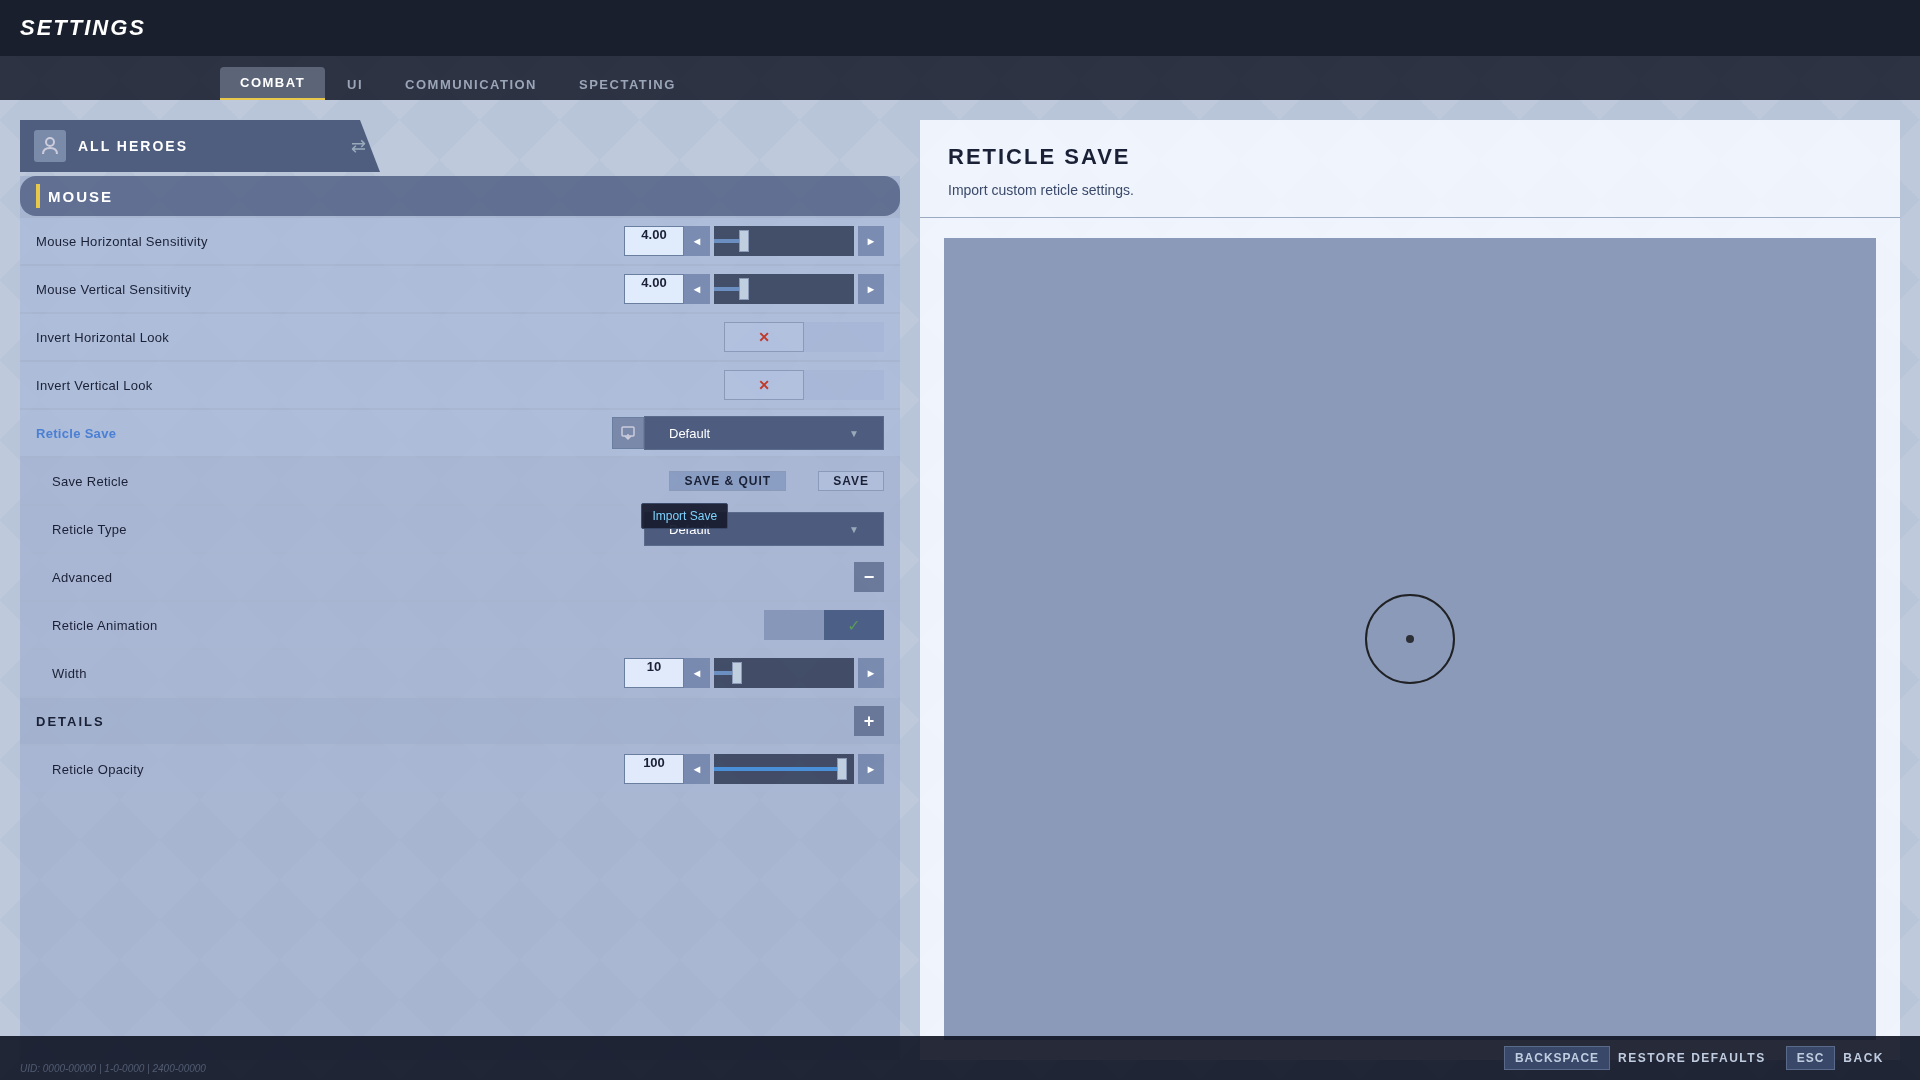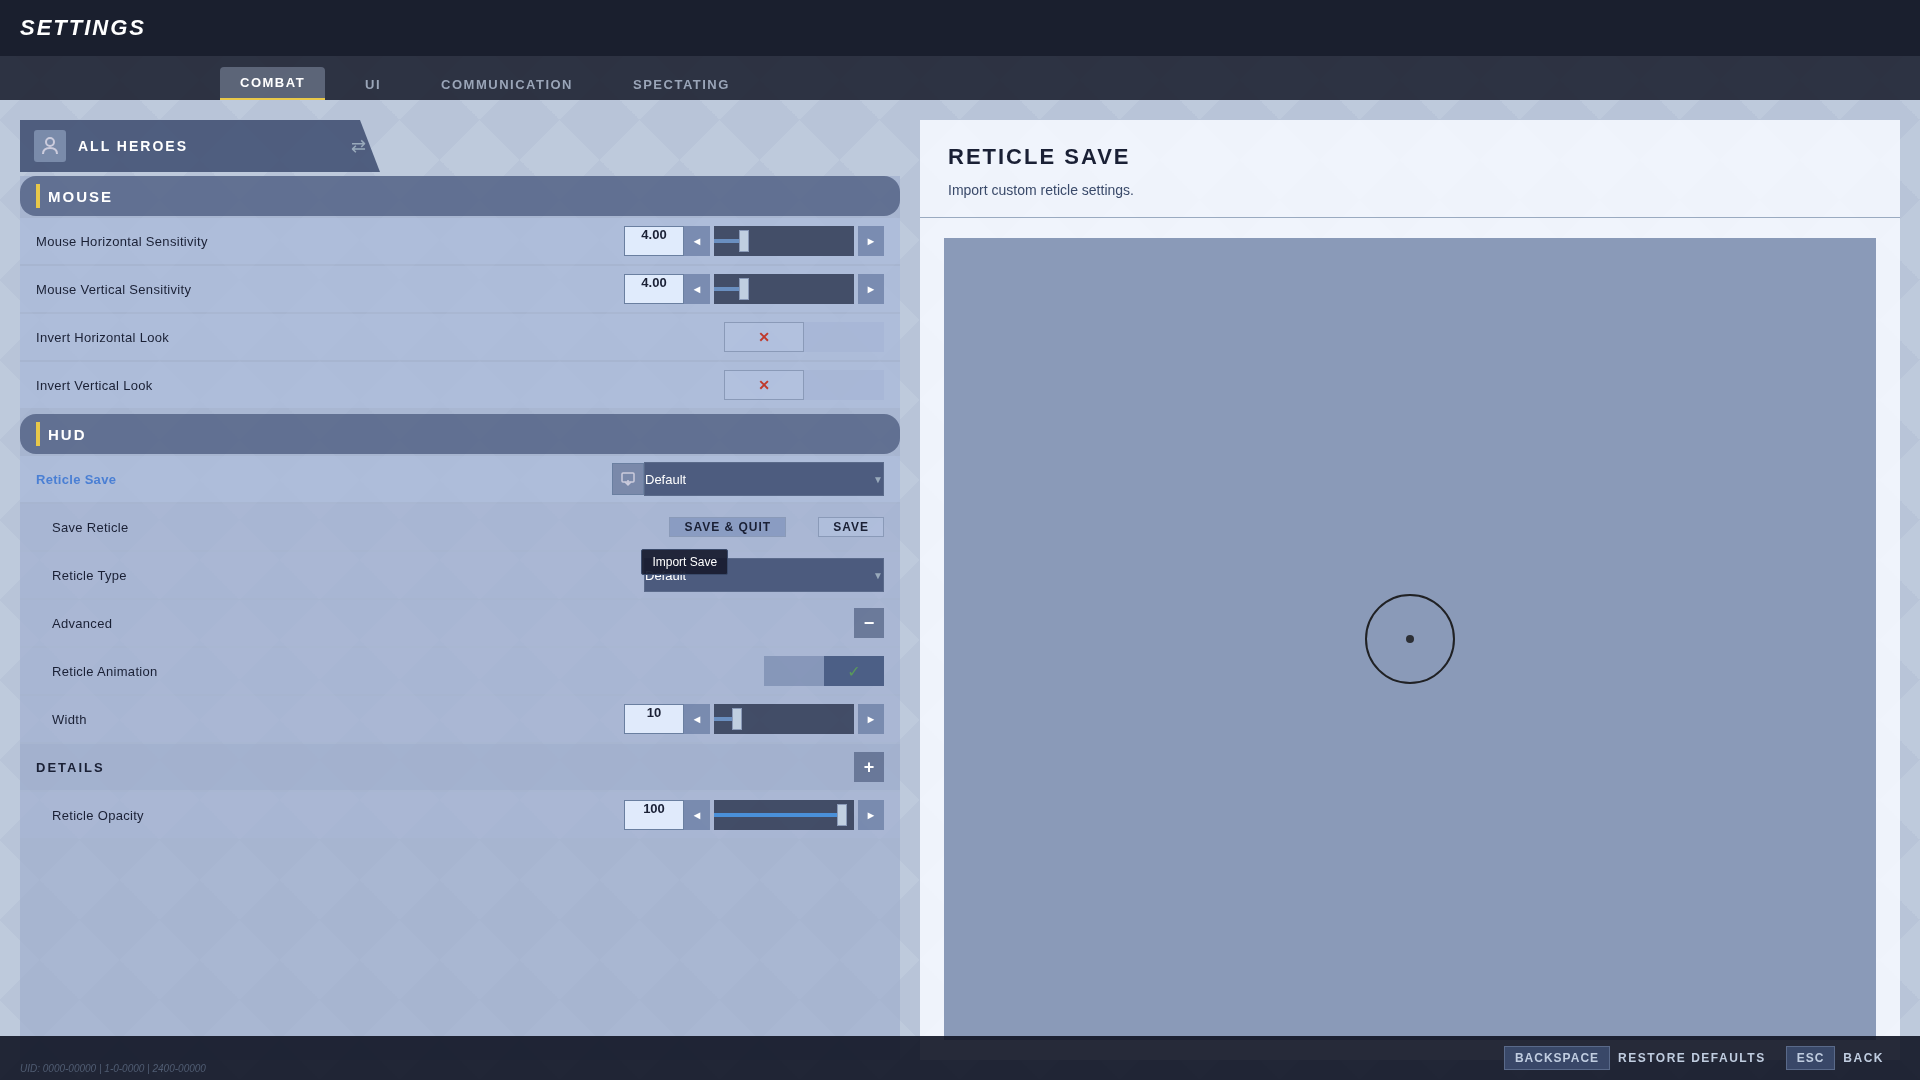--- a/index.html
+++ b/index.html
@@ -75,21 +75,21 @@
 
     
     .sub-tabs {
       position: relative;
       z-index: 10;
       background: rgba(20, 25, 40, 0.85);
       height: 44px;
       display: flex;
       align-items: flex-end;
       padding-left: 220px;
-      gap: 20px;
+      gap: 2px;
     }
 
     .sub-tab {
       color: #9aa5b8;
       font-size: 13px;
       font-weight: 700;
       letter-spacing: 1.5px;
       padding: 8px 20px;
       cursor: pointer;
       text-transform: uppercase;
@@ -304,21 +304,21 @@
     
     .dropdown {
       background: rgba(60, 75, 110, 0.85);
       border: 1px solid #5a6a8a;
       color: white;
       font-size: 13px;
       width: 240px;
       height: 34px;
       display: flex;
       align-items: center;
-      padding: 0 0;
+      padding: 0 24px;
       cursor: pointer;
       justify-content: space-between;
     }
 
     .dropdown-arrow {
       color: #9ab;
       font-size: 10px;
     }
 
     
@@ -353,21 +353,21 @@
     .tooltip-wrapper {
       position: relative;
       display: inline-block;
     }
 
     .tooltip-popup {
       position: absolute;
       top: 32px;
       left: 0;
       background: rgba(25, 30, 50, 0.95);
-      color: #ffffff;
+      color: #7dd3fc;
       font-size: 12px;
       font-weight: 500;
       padding: 5px 10px;
       border-radius: 2px;
       white-space: nowrap;
       z-index: 200;
       border: 1px solid #3a4a6a;
       text-align: right;
     }
 
@@ -631,24 +631,20 @@
         <div class="toggle-btn">✕</div>
         <div style="width:80px;height:30px;background:rgba(160,175,210,0.4);"></div>
       </div>
 
       <div class="setting-row">
         <div class="setting-label">Invert Vertical Look</div>
         <div class="toggle-btn">✕</div>
         <div style="width:80px;height:30px;background:rgba(160,175,210,0.4);"></div>
       </div>
 
-      <div class="section-header" style="margin-top:6px;">
-        <div class="section-tab-indicator"></div>
-        <div class="section-title">HUD</div>
-      </div>
 
       <div class="setting-row">
         <div class="setting-label highlighted">Reticle Save</div>
         <button class="import-icon-btn">
           <svg width="16" height="16" viewBox="0 0 16 16" fill="none">
             <rect x="2" y="2" width="12" height="9" rx="1" stroke="#ccd" stroke-width="1.5"></rect>
             <path d="M8 13v-4M5 11l3 3 3-3" stroke="#ccd" stroke-width="1.5"></path>
           </svg>
         </button>
         <div class="dropdown">

